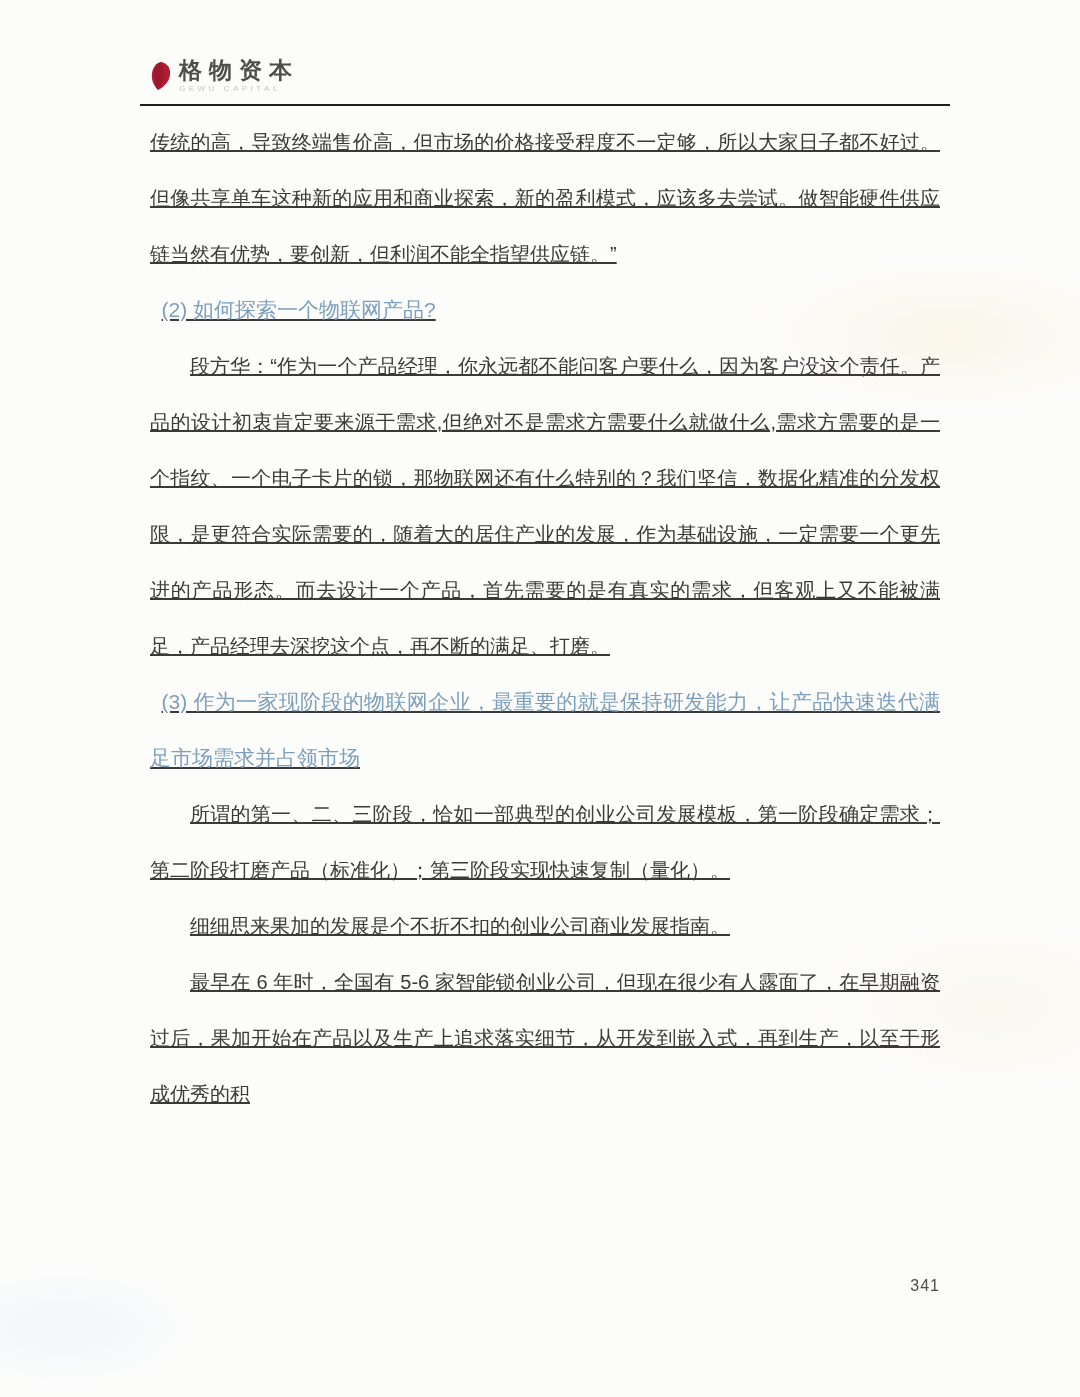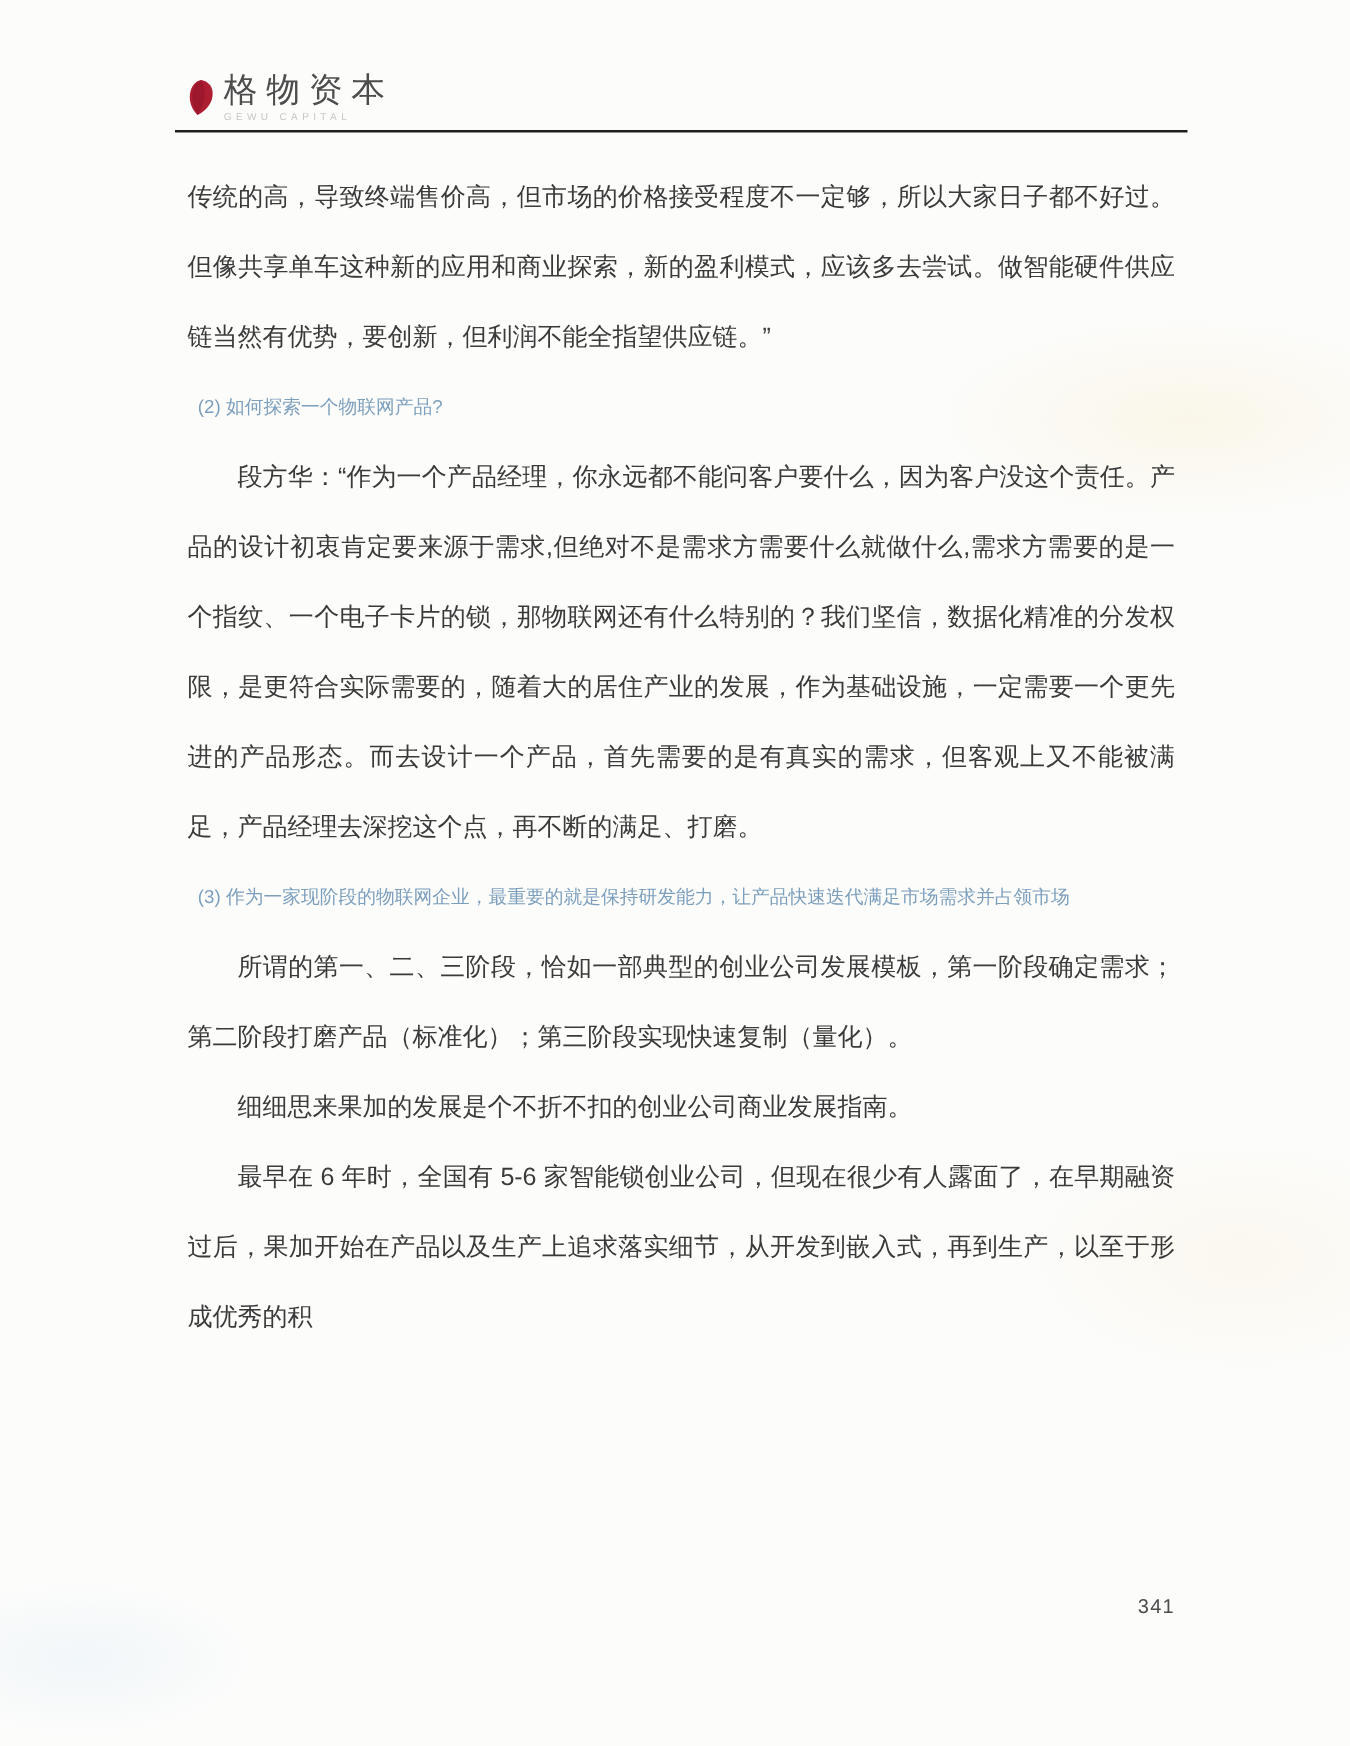--- a/index.html
+++ b/index.html
@@ -23,24 +23,24 @@
     left: 150px;
     right: 135px;
     display: flex;
     justify-content: space-between;
     align-items: flex-end;
   }
   .logo { display: flex; align-items: center; gap: 7px; }
   .logo-mark { width: 22px; height: 30px; flex: 0 0 auto; }
   .brand-text-wrap { display: flex; flex-direction: column; }
   .brand-name {
-    font-size: 27px;
+    font-size: 23px;
     color: #4d4d4d;
     letter-spacing: 7px;
-    font-weight: 400;
+    font-weight: 700;
     line-height: 1.1;
   }
   .brand-sub {
     font-size: 8px;
     color: #c6c6c3;
     letter-spacing: 3.5px;
     margin-top: 1px;
   }
   .header-title {
     font-size: 19px;
@@ -52,34 +52,35 @@
   .header-rule {
     position: absolute;
     top: 104px;
     left: 140px;
     width: 810px;
     height: 0;
     border-top: 2.5px solid #1e1e1e;
   }
   .content {
     position: absolute;
-    top: 130px;
+    top: 114px;
     left: 150px;
     width: 790px;
     font-size: 20px;
     line-height: 56px;
     color: #3a3a3a;
     text-align: justify;
     text-justify: inter-character;
+    text-decoration: underline;
   }
   .content p { margin: 0; word-break: break-all; }
   .para-indent { text-indent: 2em; }
   .section-heading {
     color: #7c9fbd;
-    font-size: 15px;
+    font-size: 21px;
     text-indent: 0.55em;
   }
   .page-number {
     position: absolute;
     bottom: 102px;
     left: 150px;
     width: 790px;
     text-align: right;
     font-size: 16px;
     color: #4d4d4d;

